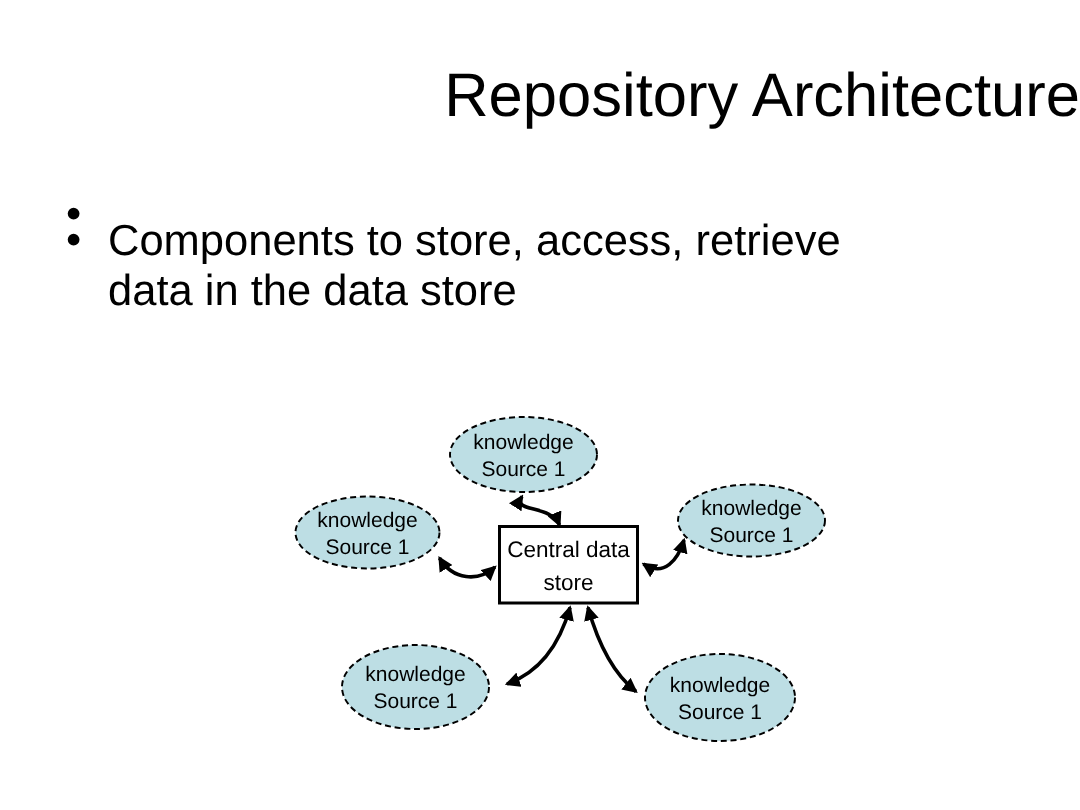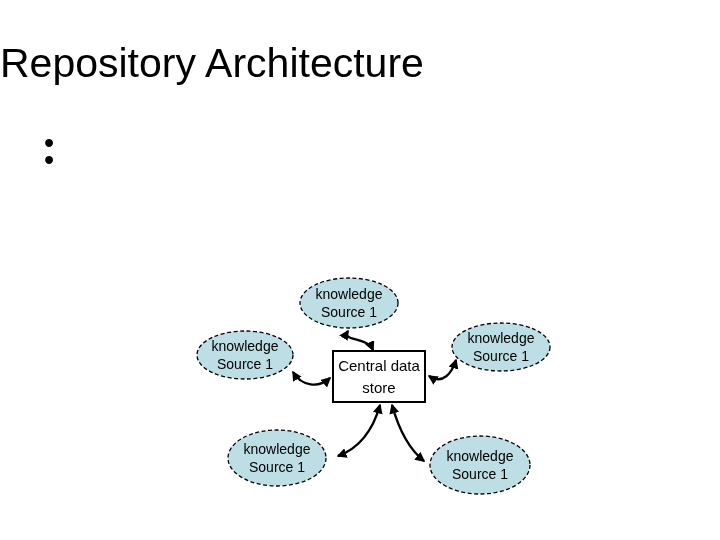--- a/index.html
+++ b/index.html
@@ -7,24 +7,24 @@
     position: relative;
     width: 720px;
     height: 540px;
     background: #ffffff;
     overflow: hidden;
     font-family: "Liberation Sans", "DejaVu Sans", sans-serif;
     color: #000000;
   }
   .title {
     position: absolute;
-    left: 0;
+    left: 12px;
     right: 0;
     top: 40px;
-    text-align: left;
+    text-align: right;
     font-size: 41px;
     font-weight: 400;
     line-height: 1.15;
     white-space: nowrap;
   }
   .bullets {
     position: absolute;
     left: 40px;
     top: 128px;
     width: 620px;
@@ -83,21 +83,22 @@
 <div id="slide">
 
   <div class="title">Repository Architecture</div>
 
   <div class="bullets">
     <div class="bullet-item">
       <span class="bullet-dot">•</span>
     </div>
     <div class="bullet-item">
       <span class="bullet-dot">•</span>
-      <br>
+      <span>Components to store, access, retrieve</span><br>
+      <span>data in the data store</span>
     </div>
   </div>
 
   <svg class="diagram" viewBox="0 0 720 540">
     <defs>
       <marker id="arr" viewBox="0 0 10 10" refX="8.5" refY="5" markerWidth="10" markerHeight="10" markerUnits="userSpaceOnUse" orient="auto-start-reverse">
         <path d="M 0 0 L 10 5 L 0 10 z" fill="#000000"></path>
       </marker>
     </defs>
 

